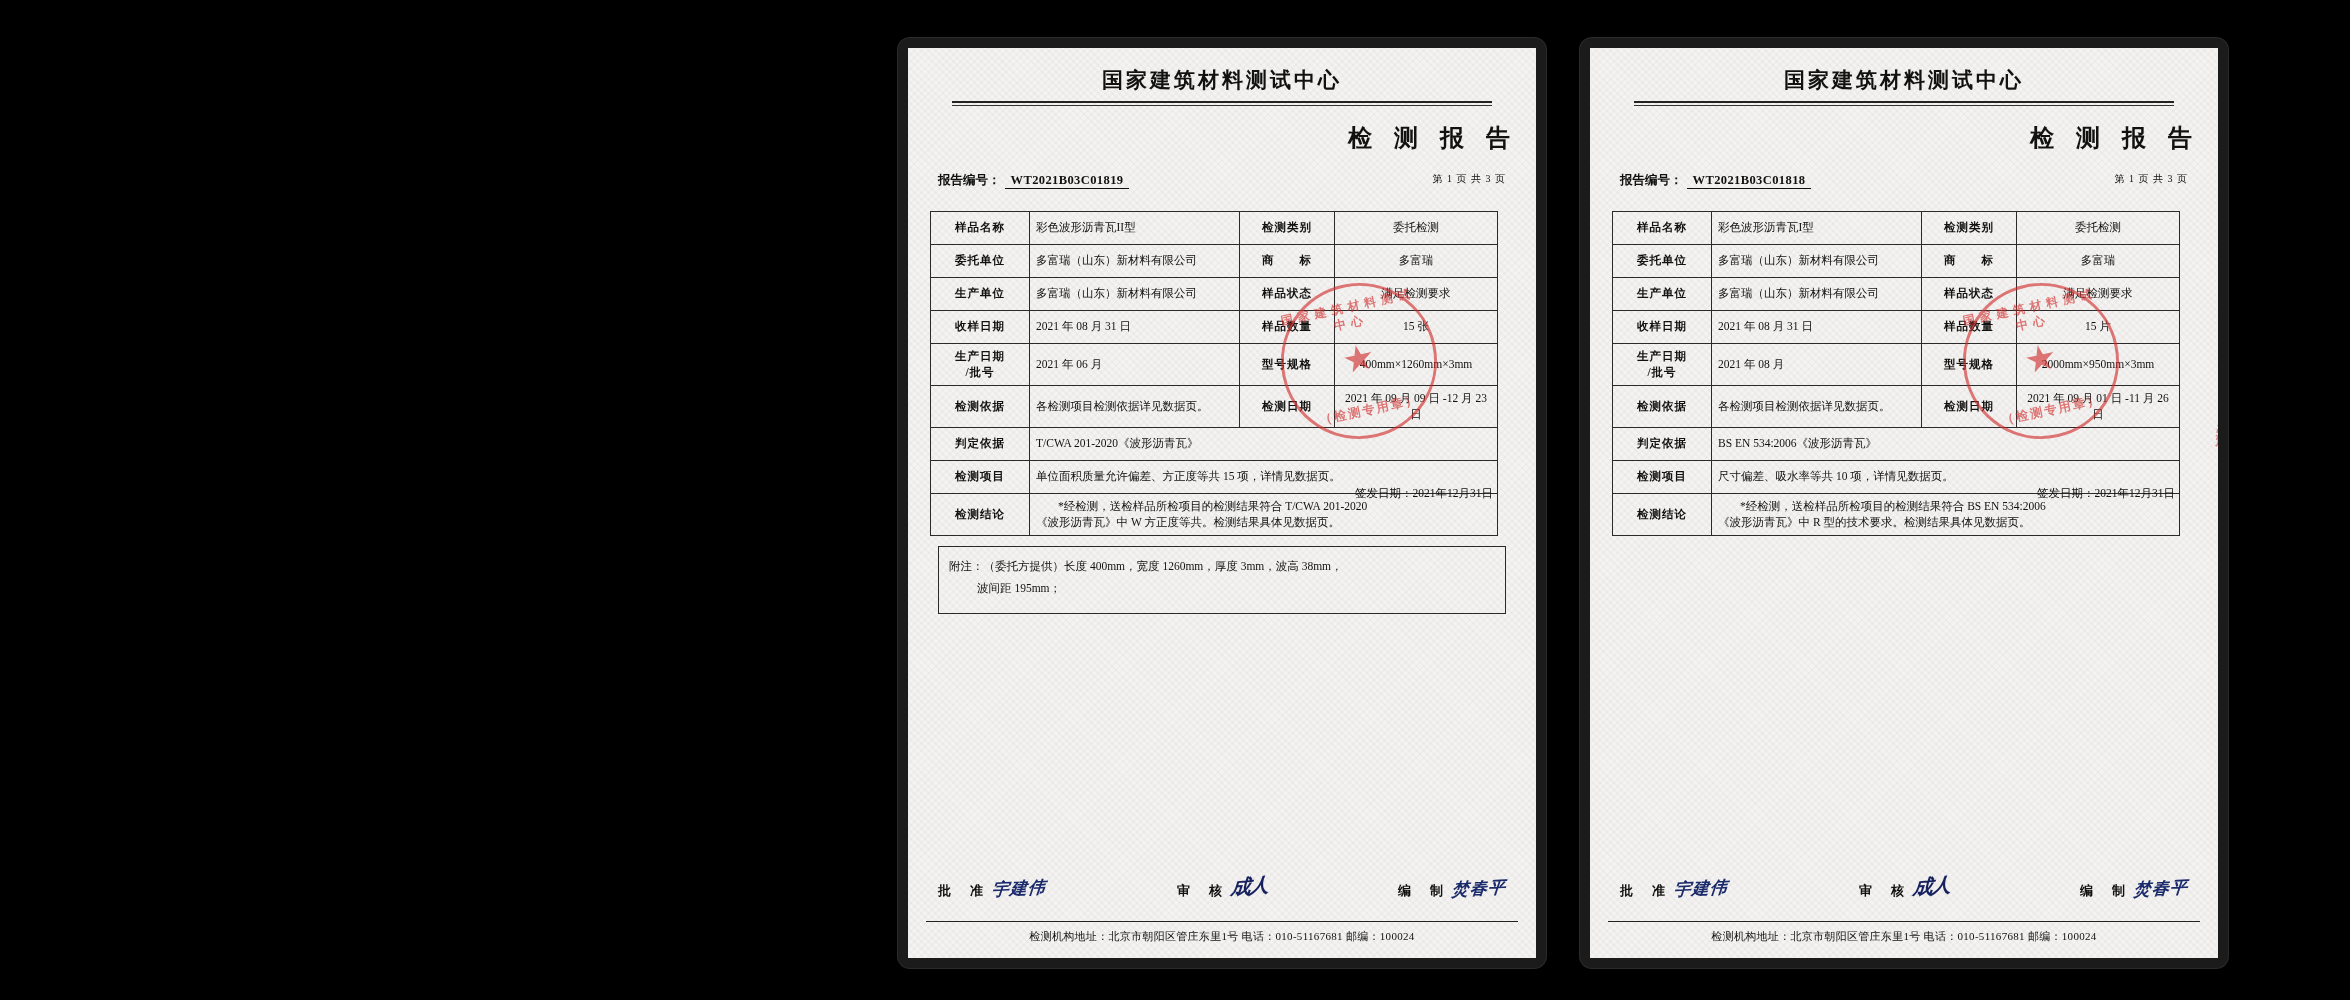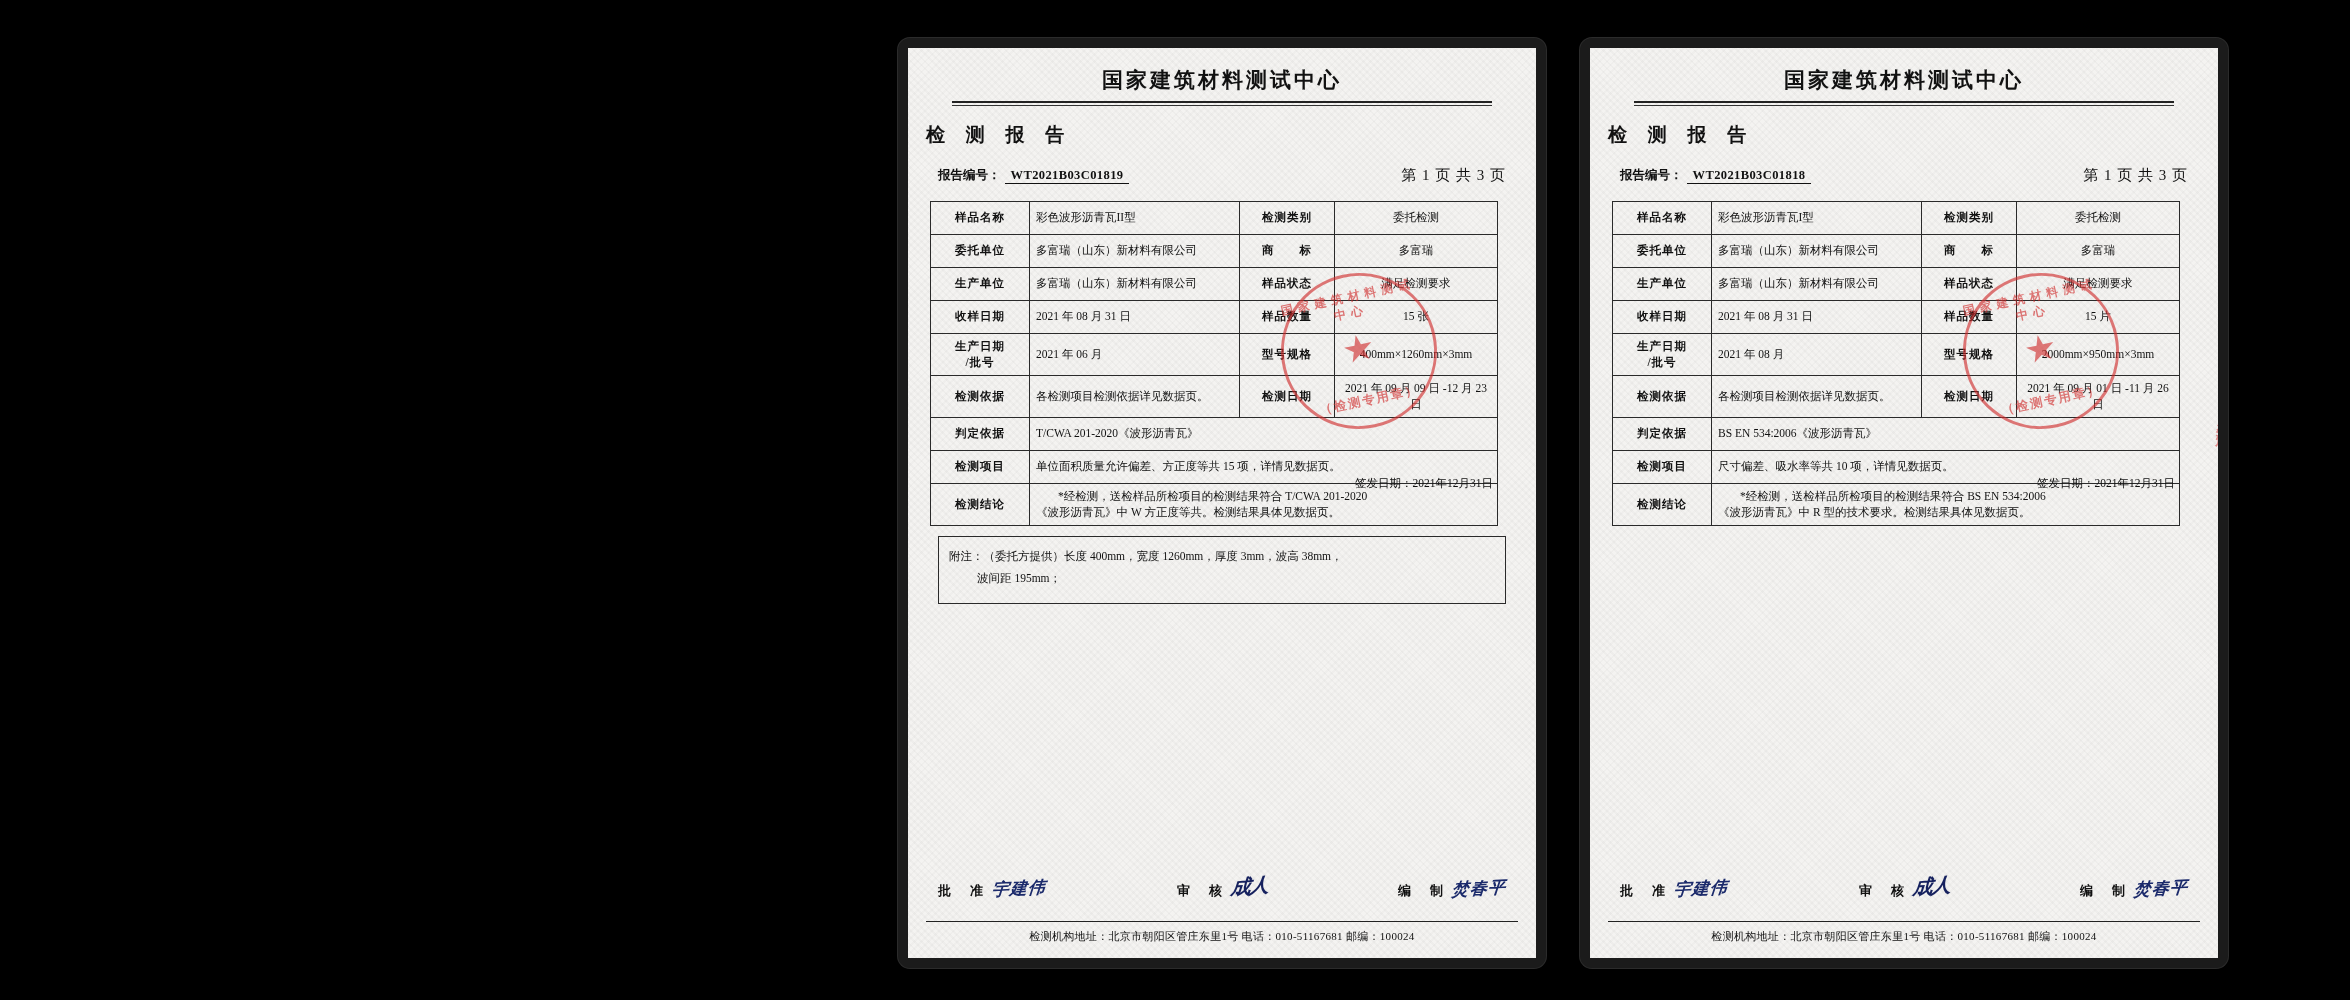--- a/index.html
+++ b/index.html
@@ -38,37 +38,37 @@
     font-weight:bold;
     letter-spacing:3px;
     color:#111;
     margin-top:8px;
   }
   .rule{
     height:2px;background:#222;margin:7px 26px 0 26px;
   }
   .rule.thin{height:1px;background:#333;margin-top:2px;}
   .sub-title{
-    text-align:left;
-    font-size:19px;
+    text-align:right;
+    font-size:24px;
     font-weight:bold;
     letter-spacing:8px;
     color:#111;
     margin-top:16px;
   }
 
   .rowline{
-    display:flex;justify-content:space-between;align-items:center;
-    margin:18px 12px 16px 12px;font-size:12.5px;color:#111;
+    display:flex;justify-content:space-between;align-items:flex-start;
+    margin:18px 12px 22px 12px;font-size:12.5px;color:#111;
   }
   .rep-no{font-weight:bold;}
   .rep-no .val{
     font-weight:bold;border-bottom:1px solid #111;padding:0 6px 1px 6px;margin-left:4px;letter-spacing:.4px;
   }
-  .pageno{font-size:15px;letter-spacing:1px;}
+  .pageno{font-size:10px;letter-spacing:1px;}
 
   table.main{
     width:calc(100% - 24px);
     margin:0 4px;
     border-collapse:collapse;
     table-layout:fixed;
     font-size:11.5px;
     color:#111;
   }
   table.main td{

